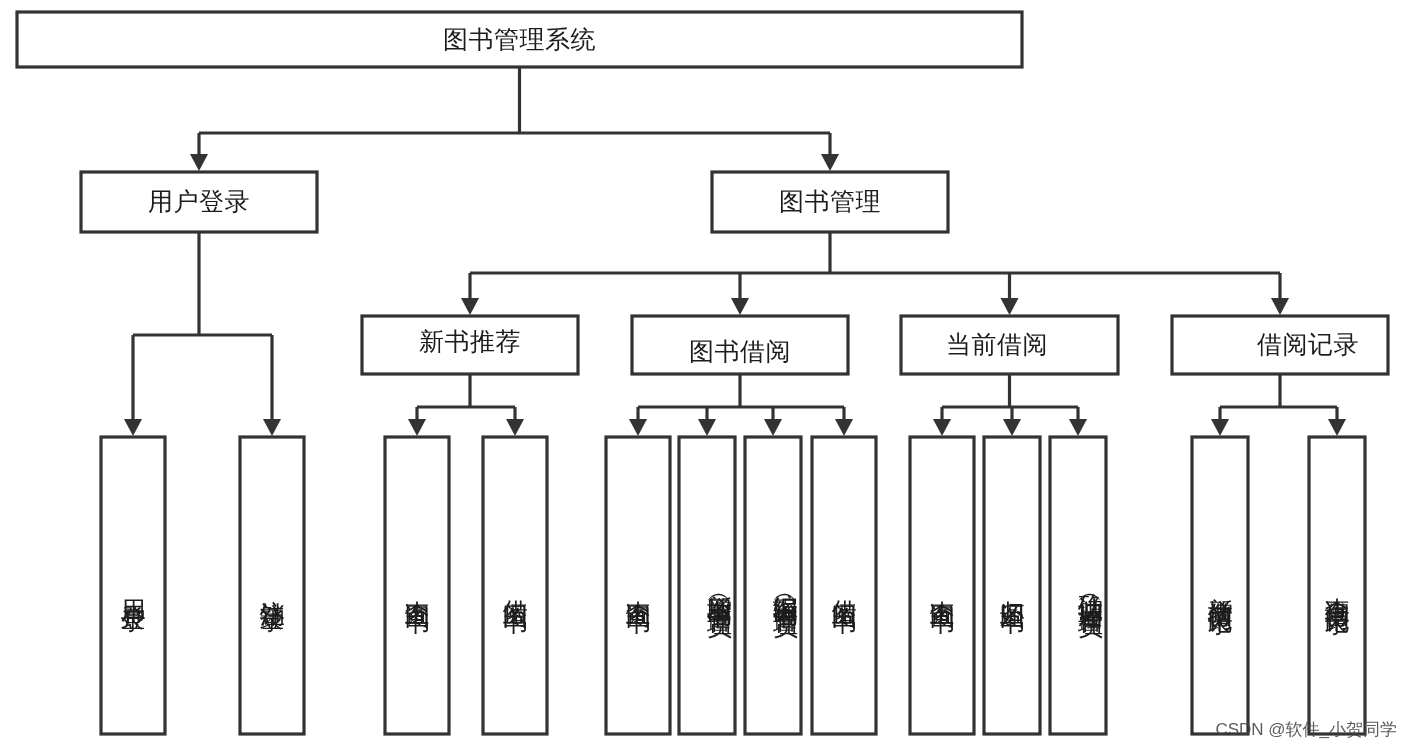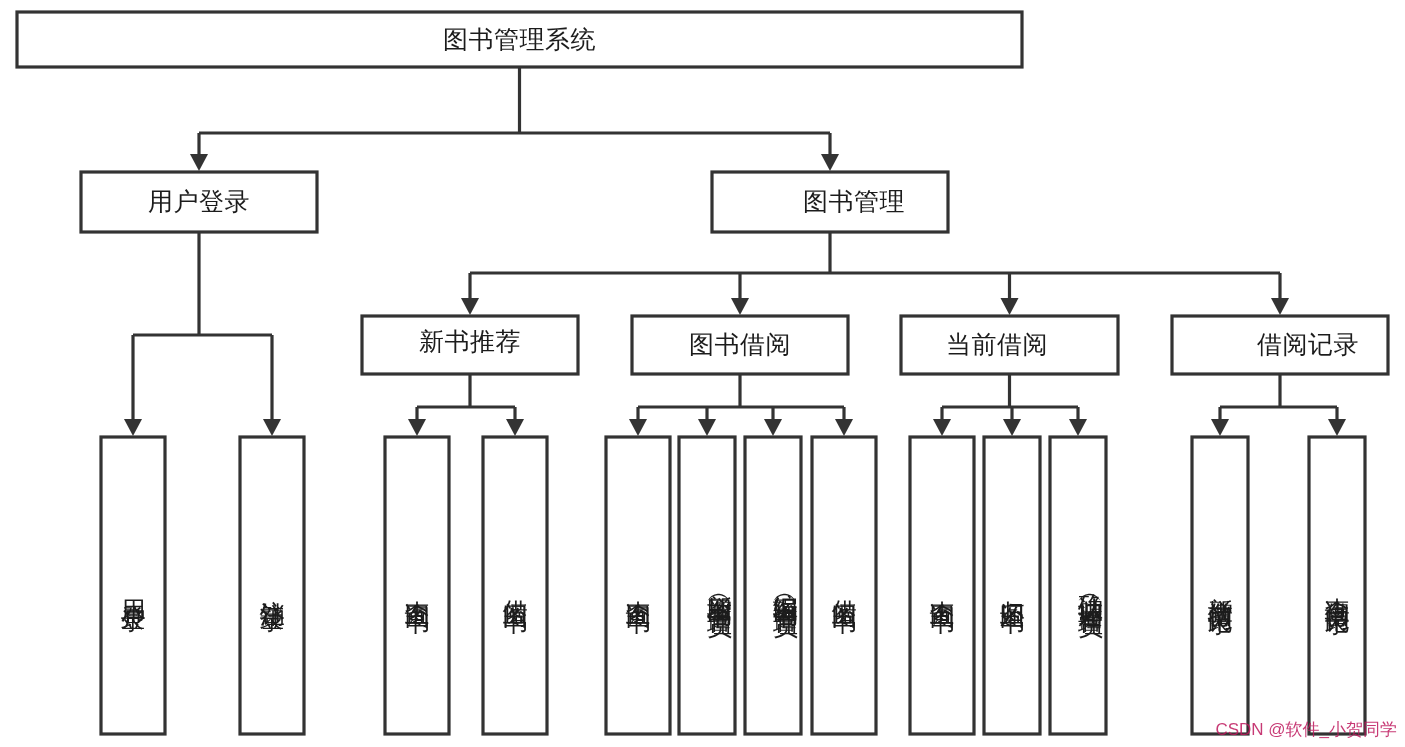--- a/index.html
+++ b/index.html
@@ -71,21 +71,21 @@
   }
   .node-label.vert.mid {
     align-items: center;
     padding-top: 0;
   }
   .watermark {
     position: absolute;
     right: 8px;
     bottom: 6px;
     font-size: 17px;
-    color: #be185d;
+    color: #404040;
     font-family: "Liberation Sans", "DejaVu Sans", sans-serif;
     white-space: nowrap;
     opacity: 0.85;
   }
 </style>
 </head>
 <body>
 
 <div id="diagram-root">
 
@@ -164,23 +164,23 @@
         <rect x="984" y="437" width="56" height="297" class="node-box"></rect>
         <rect x="1050" y="437" width="56" height="297" class="node-box"></rect>
         <rect x="1192" y="437" width="56" height="297" class="node-box"></rect>
         <rect x="1309" y="437" width="56" height="297" class="node-box"></rect>
       </g>
   </svg>
 
   <div id="labels-layer">
       <div class="node-label horiz" style="left: 17px; top: 12px; width: 1005px; height: 55px;">图书管理系统</div>
       <div class="node-label horiz" style="left: 81px; top: 172px; width: 236px; height: 60px;">用户登录</div>
-      <div class="node-label horiz" style="left: 712px; top: 172px; width: 236px; height: 60px; margin-left: 24px;">图书管理</div>
+      <div class="node-label horiz" style="left: 712px; top: 172px; width: 236px; height: 60px;">图书管理</div>
       <div class="node-label horiz" style="left: 362px; top: 316px; width: 216px; height: 51px;">新书推荐</div>
-      <div class="node-label horiz" style="left: 632px; top: 316px; width: 216px; height: 58px;">图书借阅</div>
+      <div class="node-label horiz" style="left: 632px; top: 323px; width: 216px; height: 58px;">图书借阅</div>
       <div class="node-label horiz" style="left: 901px; top: 316px; width: 192px; height: 58px;">当前借阅</div>
       <div class="node-label horiz" style="left: 1172px; top: 316px; width: 216px; height: 58px; margin-left: 28px;">借阅记录</div>
       <div class="node-label vert mid" style="left: 101px; top: 437px; width: 64px; height: 297px;">用户登录</div>
       <div class="node-label vert mid" style="left: 240px; top: 437px; width: 64px; height: 297px;">注销登录</div>
       <div class="node-label vert mid" style="left: 385px; top: 437px; width: 64px; height: 297px;">查询图书</div>
       <div class="node-label vert mid" style="left: 483px; top: 437px; width: 64px; height: 297px;">借阅图书</div>
       <div class="node-label vert mid" style="left: 606px; top: 437px; width: 64px; height: 297px;">查询图书</div>
       <div class="node-label vert" style="left: 679px; top: 437px; width: 56px; height: 297px;">新增图书（管理员）</div>
       <div class="node-label vert" style="left: 745px; top: 437px; width: 56px; height: 297px;">编辑图书（管理员）</div>
       <div class="node-label vert mid" style="left: 812px; top: 437px; width: 64px; height: 297px;">借阅图书</div>

